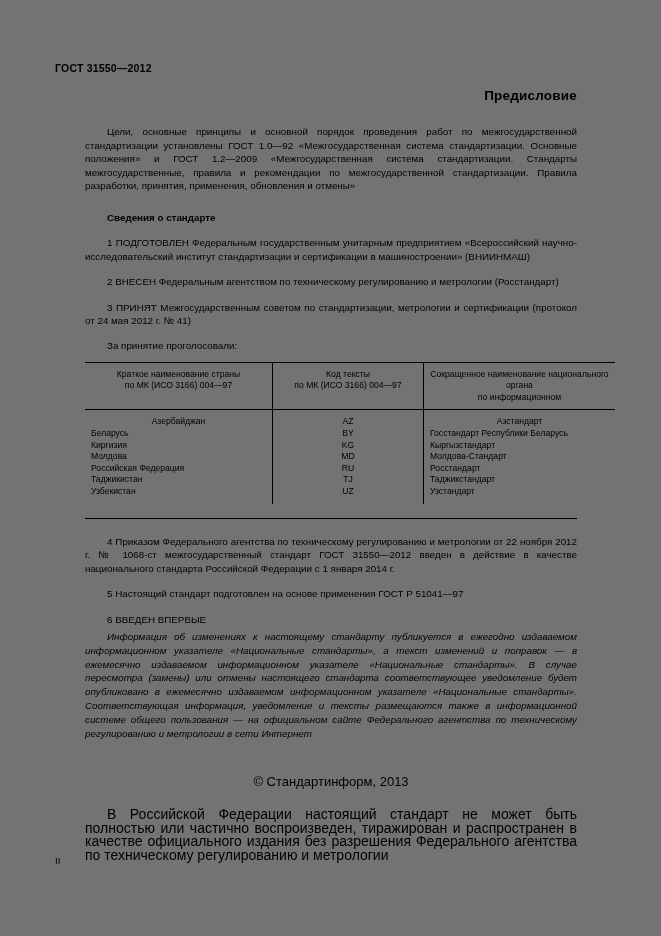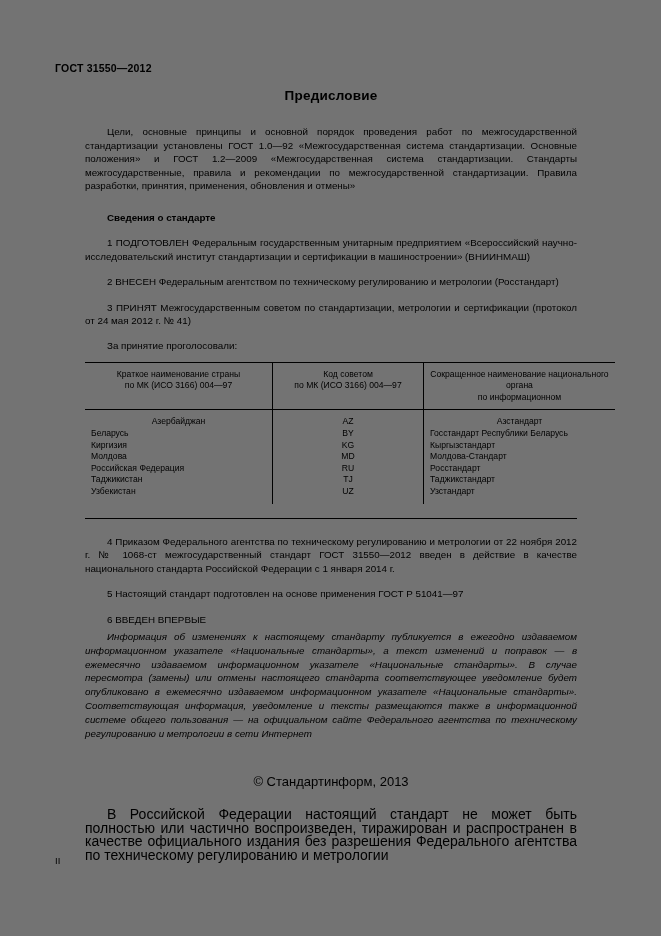--- a/index.html
+++ b/index.html
@@ -36,21 +36,21 @@
   .content {
     position: absolute;
     left: 85px;
     top: 88px;
     width: 492px;
   }
 
   h1.title {
     font-size: 13.5px;
     font-weight: bold;
-    text-align: center;
+    text-align: right;
     margin: 0 0 22px 0;
     letter-spacing: .2px;
   }
 
   p.para {
     font-size: 9.8px;
     line-height: 13.6px;
     margin: 0 0 12px 0;
     text-align: justify;
     text-indent: 22px;
@@ -181,21 +181,21 @@
     <p class="vote-label">За принятие проголосовали:</p>
 
     <table class="countries">
       <thead>
         <tr>
           <th class="c-name">
             <span>Краткое наименование страны</span><br>
             <span>по МК (ИСО 3166) 004—97</span>
           </th>
           <th class="c-code col-sep">
-            <span>Код советом</span><br>
+            <span>Код тексты</span><br>
             <span>по МК (ИСО 3166) 004—97</span>
           </th>
           <th class="c-org col-sep">
             <span>Сокращенное наименование национального органа</span><br>
             <span>по информационном</span>
           </th>
         </tr>
       </thead>
       <tbody>
         <tr>

